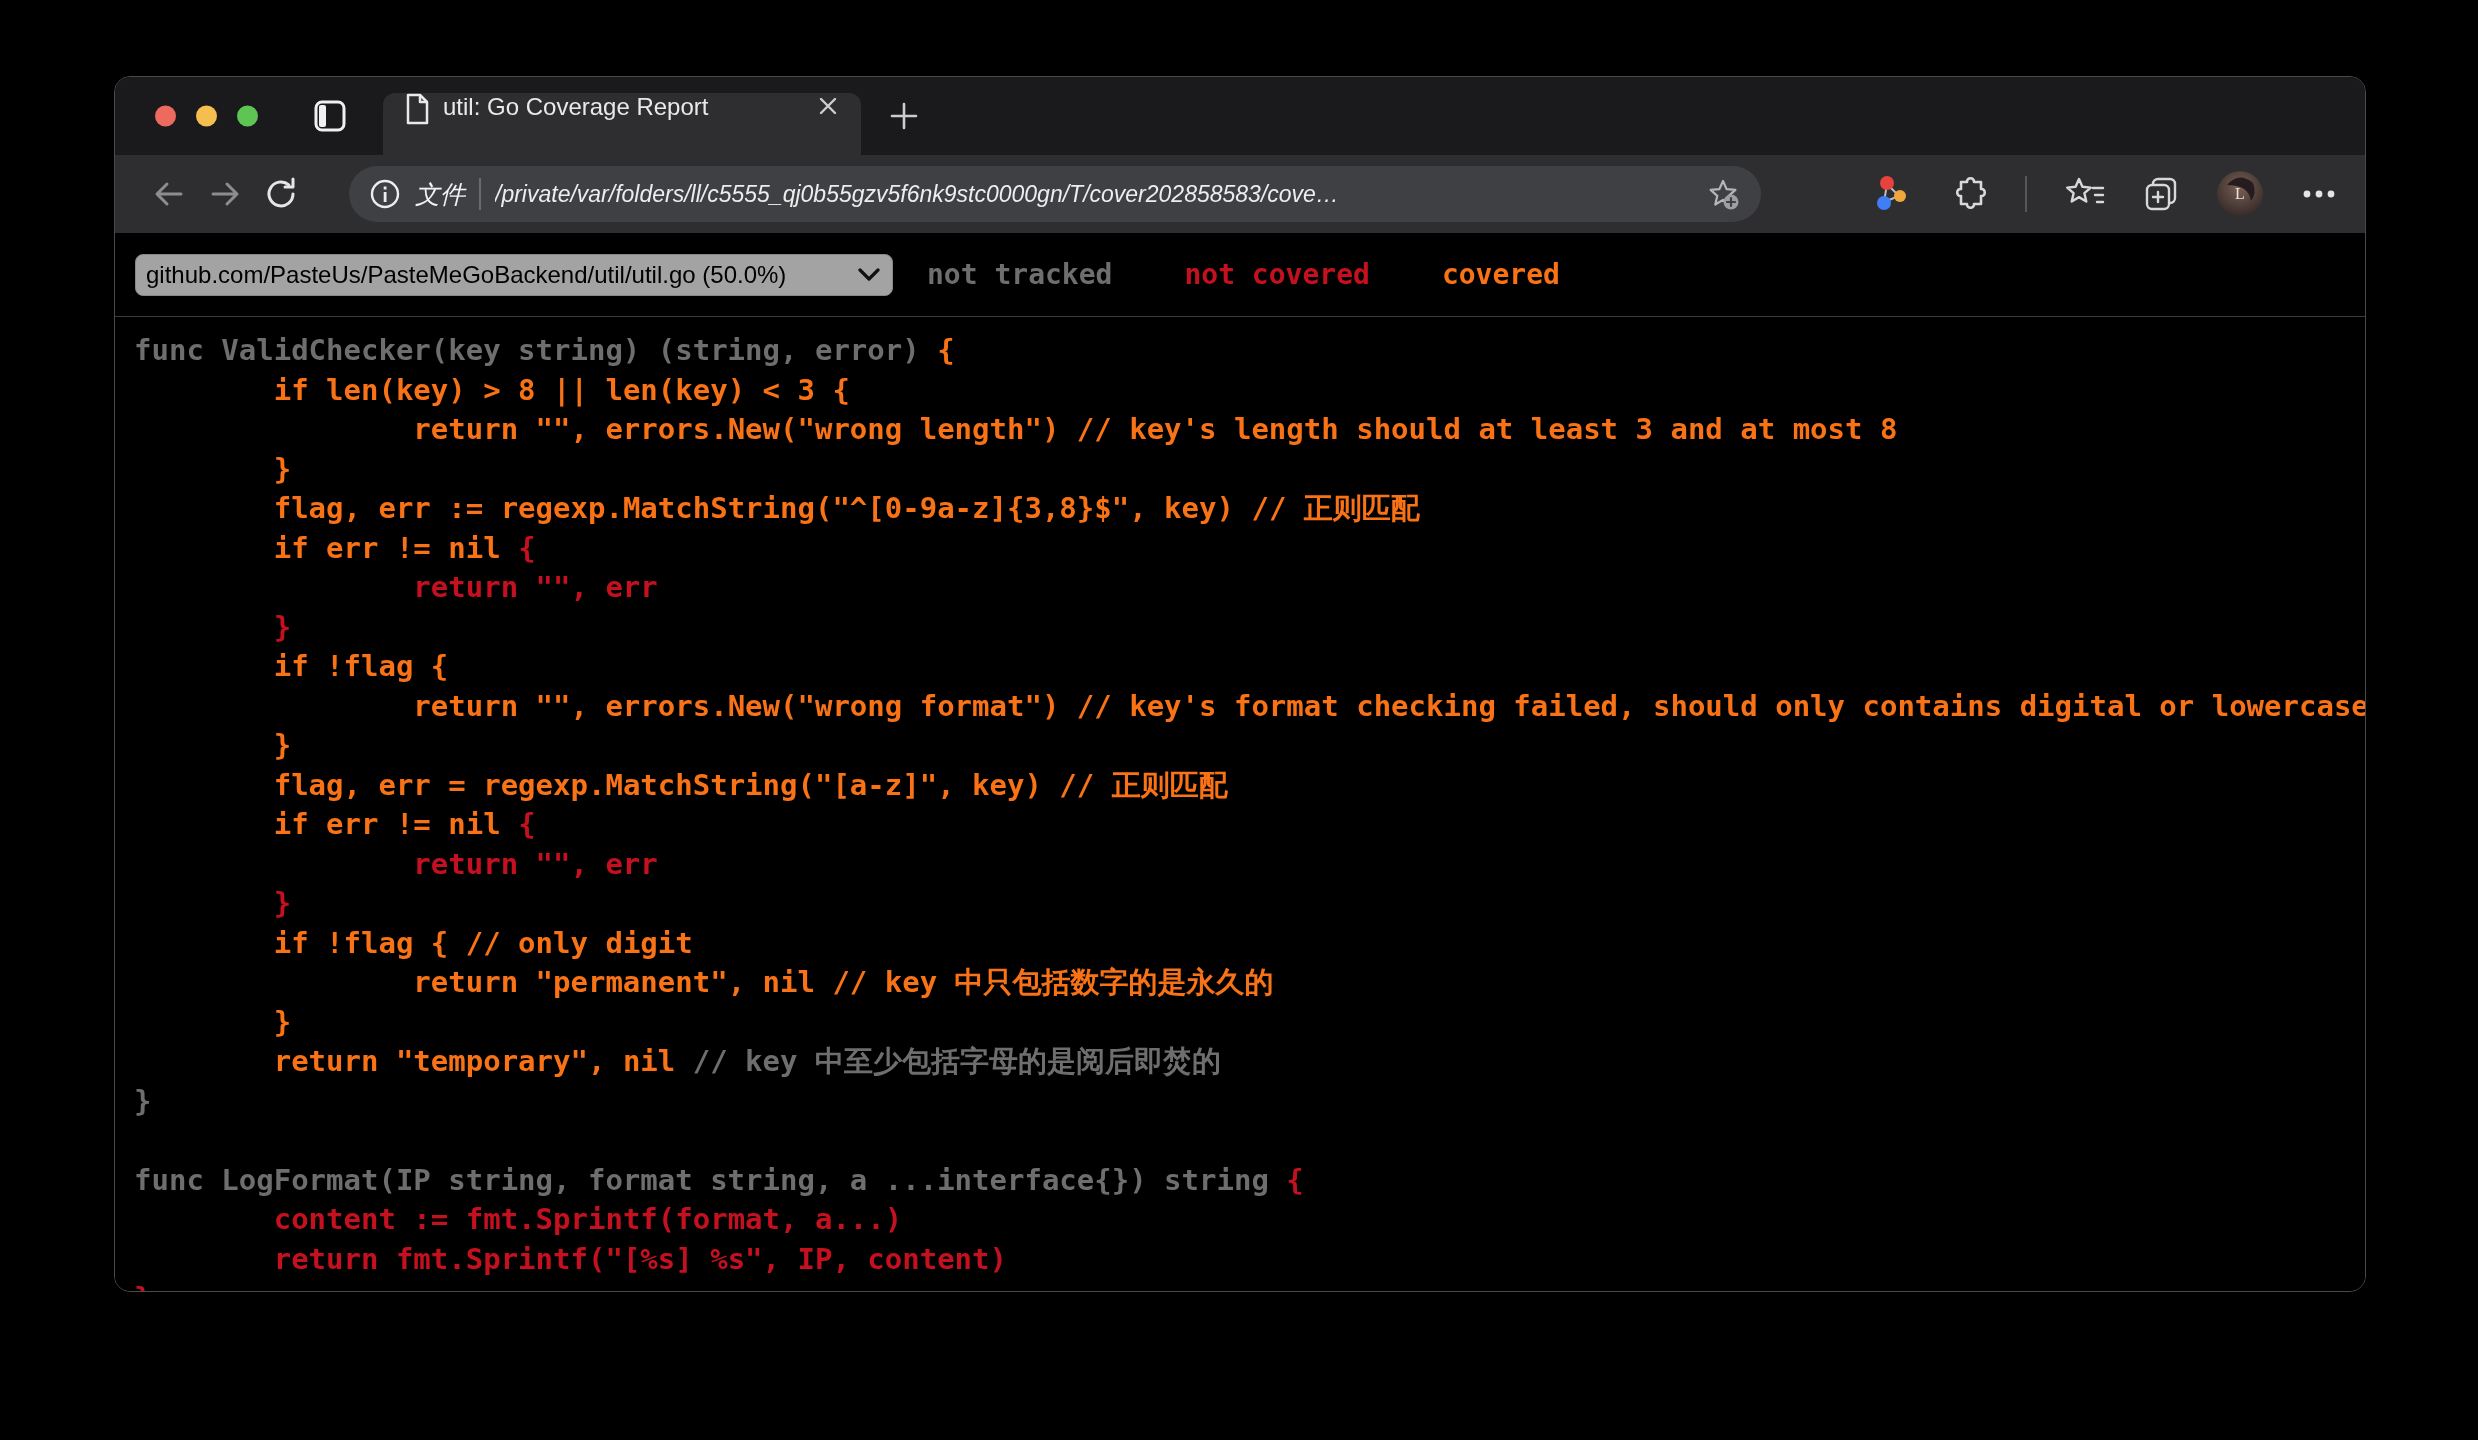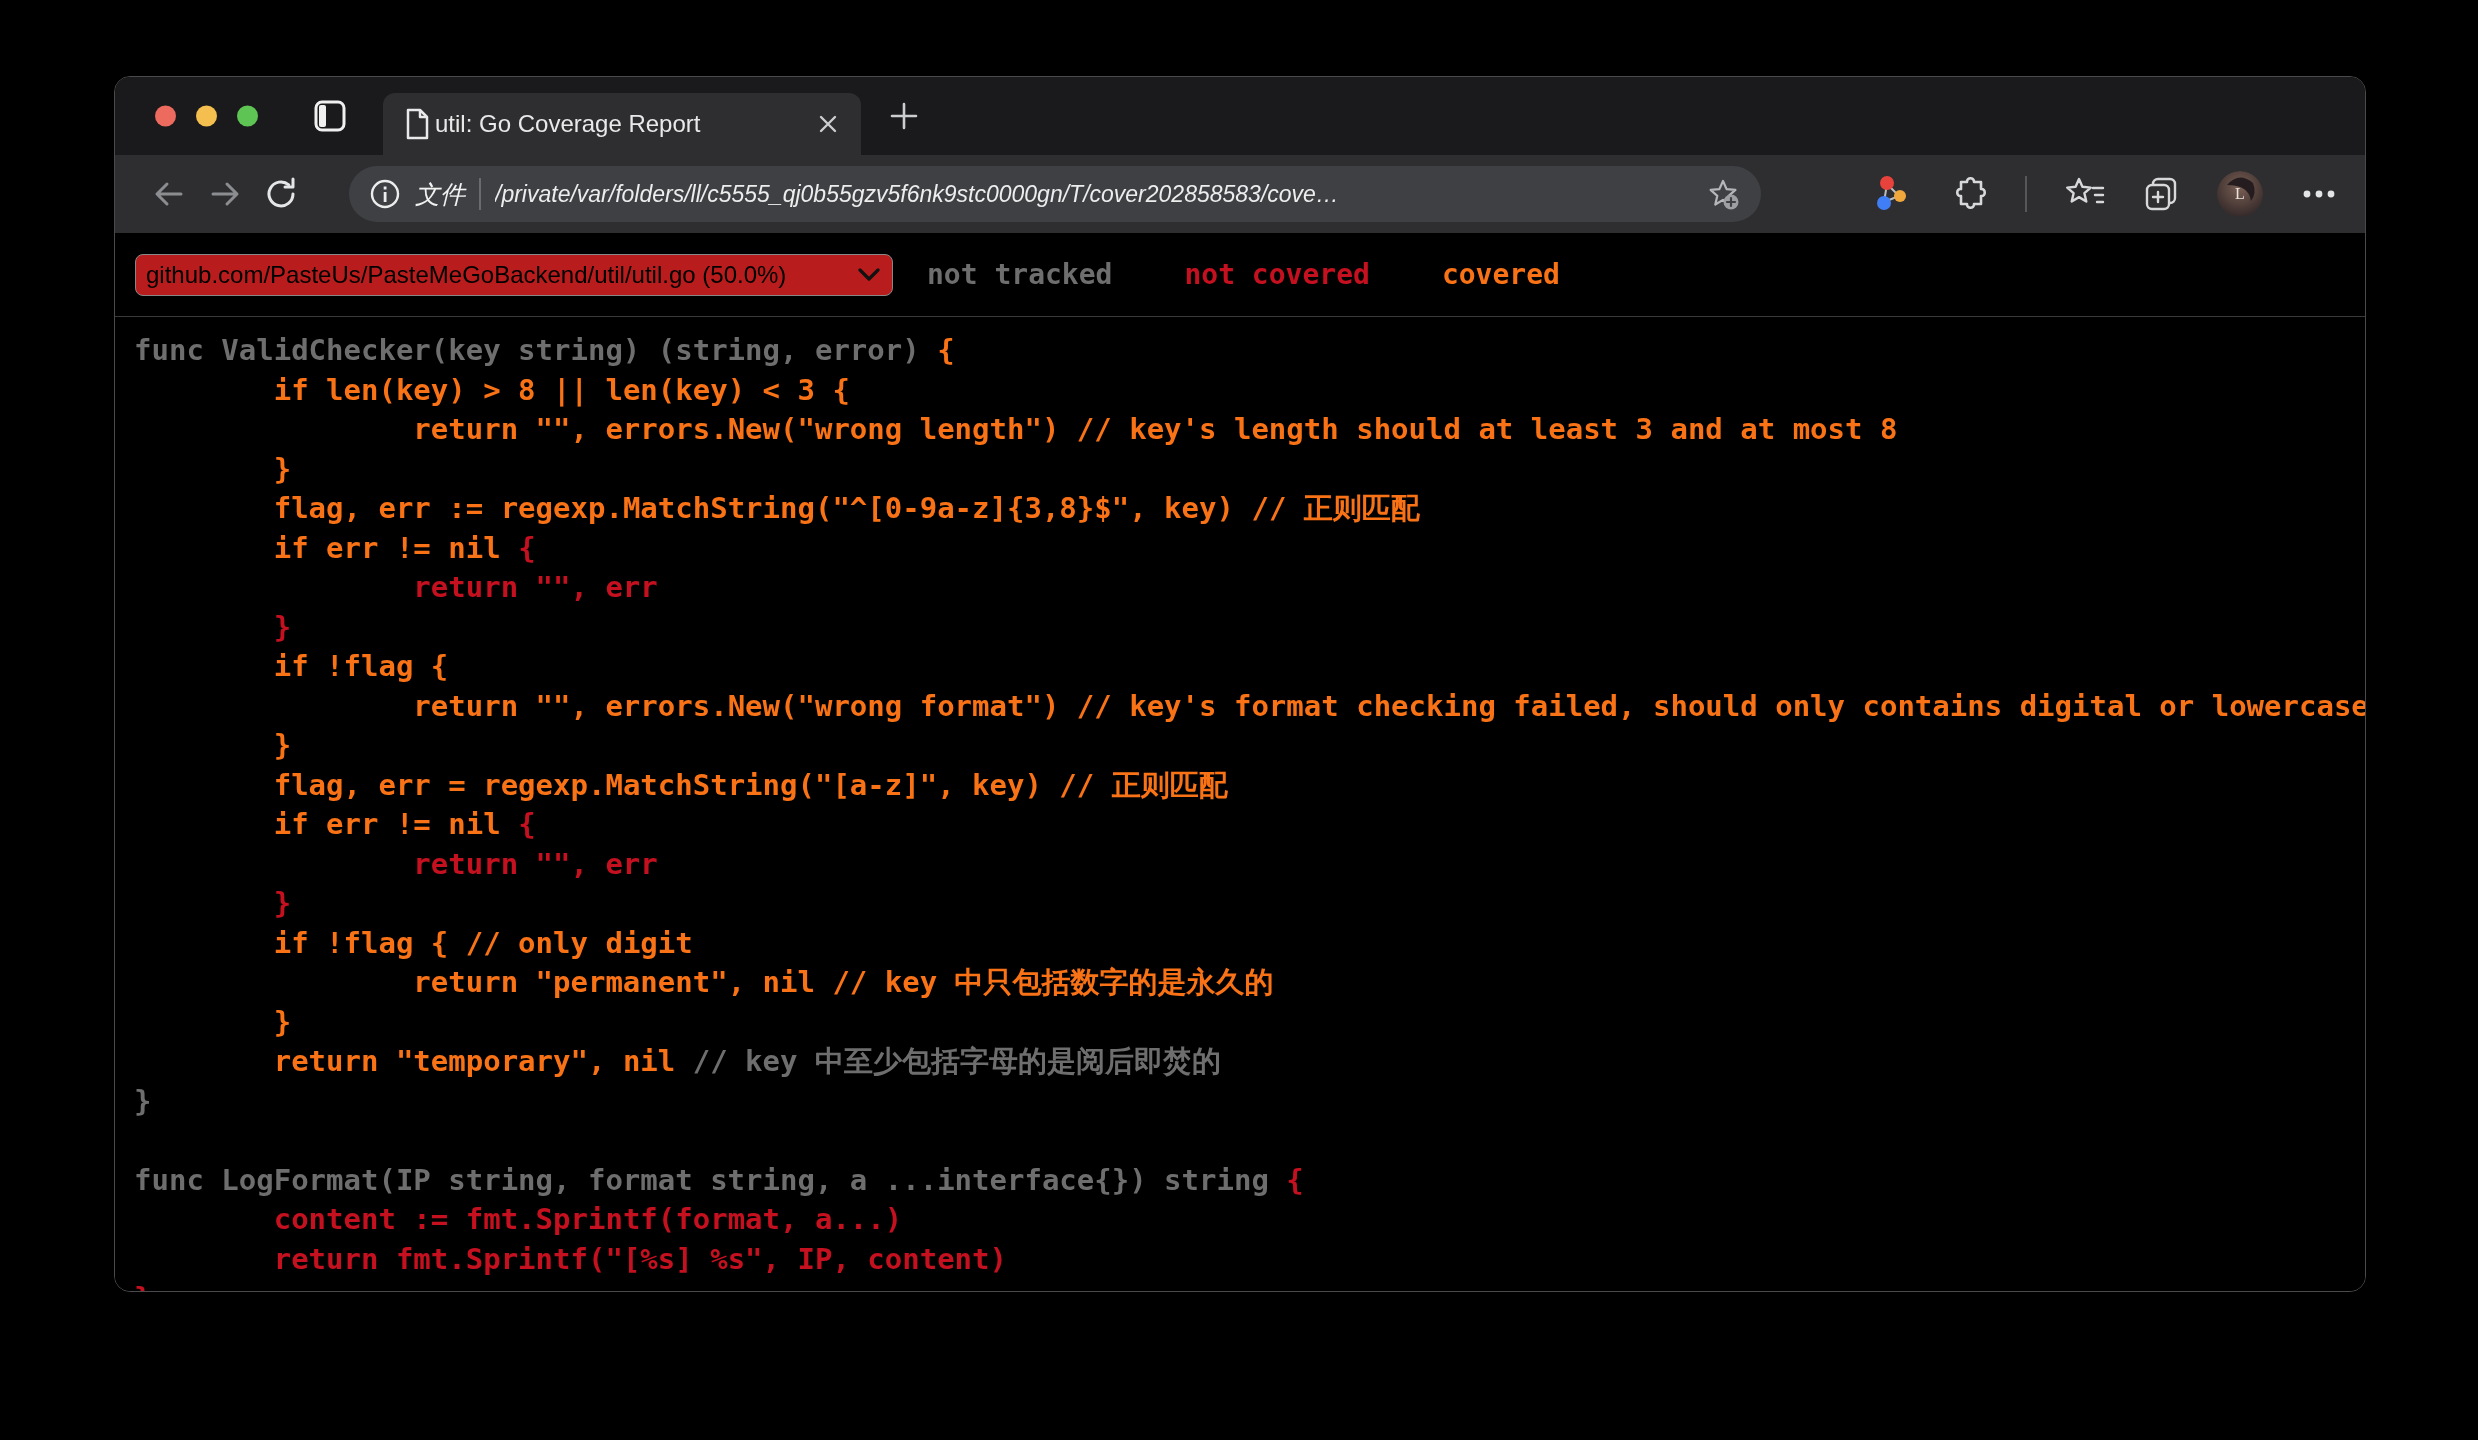--- a/index.html
+++ b/index.html
@@ -10,41 +10,41 @@
             background:#000; border:1px solid #4a4a4c; border-radius:16px; overflow:hidden; }
 
   
   .tabbar { position:relative; height:78px; background:#1a1a1c; }
   .traffic { position:absolute; left:40px; top:50%; transform:translateY(-50%);
              display:flex; gap:20px; }
   .tl { width:21px; height:21px; border-radius:50%; display:inline-block; }
   .tl.red { background:#ed6a5f; } .tl.yellow { background:#f4bf4f; } .tl.green { background:#5ec454; }
   .tab-actions { position:absolute; left:198px; top:50%; transform:translateY(-50%); }
   .tab { position:absolute; left:268px; bottom:0; width:478px; height:62px; background:#2e2e30;
-         border-radius:12px 12px 0 0; display:flex; align-items:center; padding:0 20px; gap:4px; }
+         border-radius:12px 12px 0 0; display:flex; align-items:flex-start; padding:0 20px; gap:12px; }
   .tab-title { color:#e9e9ea; font-size:24px; flex:1; white-space:nowrap; overflow:hidden; }
   .newtab { position:absolute; left:774px; top:50%; transform:translateY(-50%); }
 
   
   .toolbar { height:78px; background:#2e2e30; display:flex; align-items:center; padding:0 26px; }
   .navbtn { width:56px; height:56px; display:flex; align-items:center; justify-content:center; }
   .urlbar { margin-left:40px; width:1412px; height:56px; border-radius:28px; background:#3e4043;
             display:flex; align-items:center; padding:0 20px; gap:14px;font-style:italic; }
   .page-label { color:#f2f2f3; font-size:25px; white-space:nowrap; }
   .url-div { width:2px; height:32px; background:#696b6e; }
   .url-text { flex:1; color:#ededee; font-size:23px; white-space:nowrap; overflow:hidden; }
   .right-icons { margin-left:auto; display:flex; align-items:center; gap:36px; }
   .vdiv { width:2px; height:36px; background:#55575a; }
   .avatar { width:46px; height:46px; border-radius:50%; overflow:hidden; flex:none; }
 
   
   .content { height:1060px; background:#000; }
   .report-header { height:84px; display:flex; align-items:center; padding-left:20px;
                    border-bottom:1px solid #3a3a3c; }
-  .file-select { width:758px; height:42px; background:#b91c1c; border:1px solid #888;
+  .file-select { width:758px; height:42px; background:#a3a3a3; border:1px solid #888;
                  border-radius:8px; color:#000; font-size:24px; display:flex; align-items:center;
                  justify-content:space-between; padding:0 12px 0 10px; white-space:nowrap; overflow:hidden; }
   .file-select span { overflow:hidden; text-overflow:ellipsis; }
   .legend { display:flex; gap:72px; margin-left:34px;
             font-family:"DejaVu Sans Mono", monospace; font-weight:bold; font-size:28px; }
   .code { margin-top:14px; padding-left:19px;
           font-family:"DejaVu Sans Mono", monospace; font-weight:bold;
           font-size:29px; line-height:39.5px; tab-size:8; white-space:pre; }
   .untracked { color:#6e6e6e; }
   .cov0 { color:#c5101f; }

